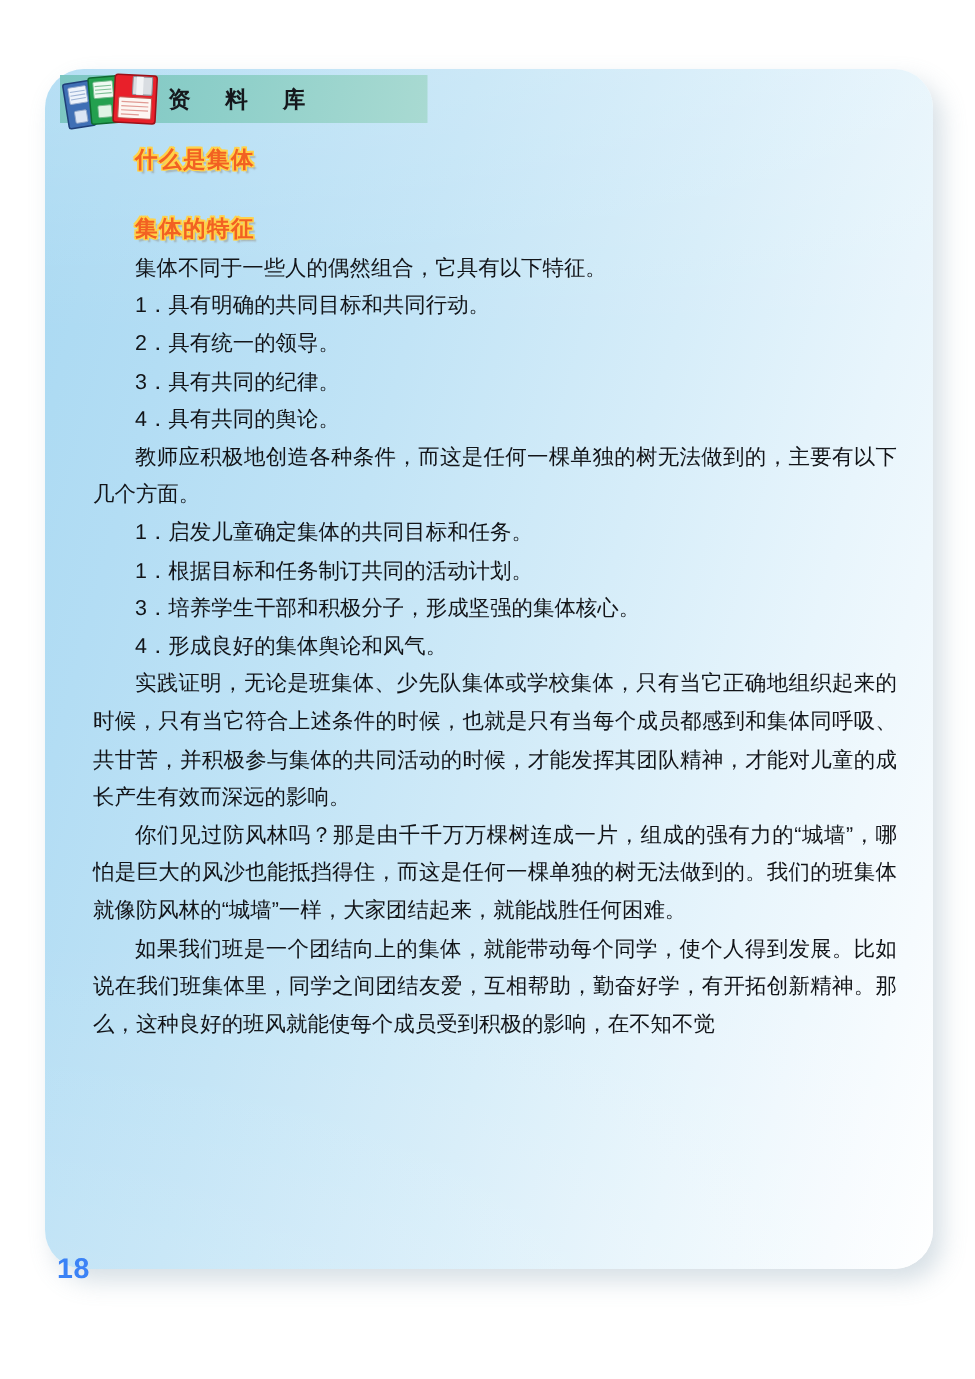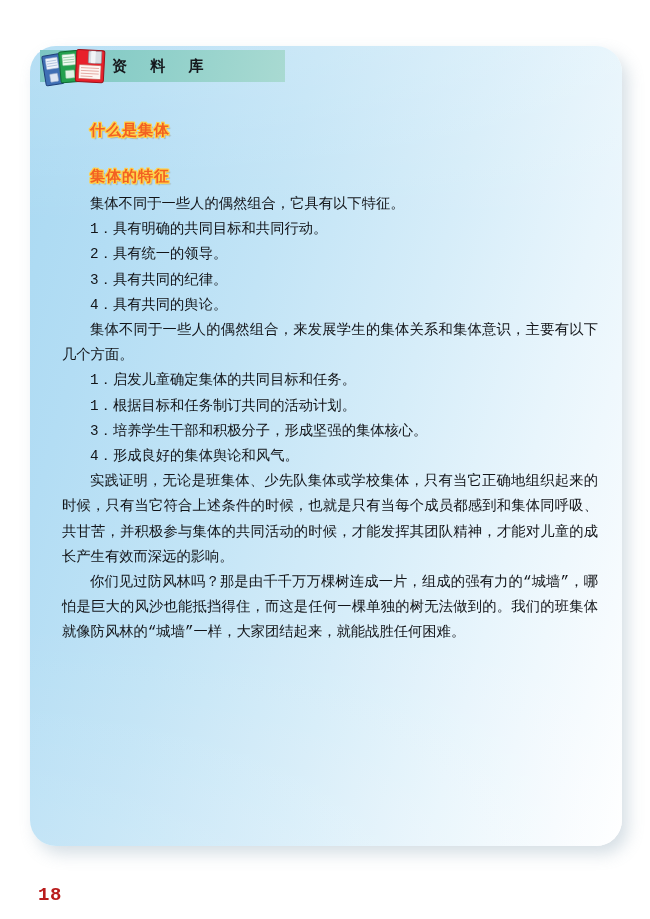--- a/index.html
+++ b/index.html
@@ -81,23 +81,23 @@
     top: 44px;
     width: 74px;
     height: 46px;
   }
   #binders-icon svg { display: block; }
 
   
   #body-text {
     position: absolute;
     left: 62px;
-    top: 120px;
+    top: 95px;
     width: 536px;
-    font-family: Liberation Mono, monospace;
+    font-family: Liberation Sans, sans-serif;
     font-size: 14.3px;
     line-height: 25.2px;
     color: #121418;
   }
 
   .section { margin: 0 0 0 0; }
 
   
   .section-heading {
     display: block;
@@ -138,25 +138,25 @@
   ol.numlist > li {
     margin: 0 0 0 28px;
     text-indent: 0;
     white-space: nowrap;
   }
 
   
   #page-number {
     position: absolute;
     left: 38px;
-    top: 884px;
-    font-family: Liberation Mono, monospace;
+    top: 836px;
+    font-family: Liberation Sans, sans-serif;
     font-size: 19px;
     font-weight: 600;
-    color: #b91c1c;
+    color: #3b82f6;
     letter-spacing: 0.5px;
   }
 </style>
 </head>
 <body>
 
 <div id="page">
 
   <div id="content-panel">
     <div id="panel-sheen"></div>
@@ -210,31 +210,32 @@
 
     <div class="section">
       <span class="section-heading heading-gap-2">集体的特征</span>
       <p class="para">集体不同于一些人的偶然组合，它具有以下特征。</p>
       <ol class="numlist">
         <li>1．具有明确的共同目标和共同行动。</li>
         <li>2．具有统一的领导。</li>
         <li>3．具有共同的纪律。</li>
         <li>4．具有共同的舆论。</li>
       </ol>
-      <p class="para">集体不同于一些人的偶然组合，来发展学生的集体关系和集体意识，主要有以下几个方面。</p>
+      <p class="para">教师应积极地创造各种条件，而这是任何一棵单独的树无法做到的，主要有以下几个方面。</p>
       <ol class="numlist">
         <li>1．启发儿童确定集体的共同目标和任务。</li>
         <li>1．根据目标和任务制订共同的活动计划。</li>
         <li>3．培养学生干部和积极分子，形成坚强的集体核心。</li>
         <li>4．形成良好的集体舆论和风气。</li>
       </ol>
       <p class="para">实践证明，无论是班集体、少先队集体或学校集体，只有当它正确地组织起来的时候，只有当它符合上述条件的时候，也就是只有当每个成员都感到和集体同呼吸、共甘苦，并积极参与集体的共同活动的时候，才能发挥其团队精神，才能对儿童的成长产生有效而深远的影响。</p>
     </div>
 
     <div class="section">
       <p class="para">你们见过防风林吗？那是由千千万万棵树连成一片，组成的强有力的“城墙”，哪怕是巨大的风沙也能抵挡得住，而这是任何一棵单独的树无法做到的。我们的班集体就像防风林的“城墙”一样，大家团结起来，就能战胜任何困难。</p>
+      <p class="para">如果我们班是一个团结向上的集体，就能带动每个同学，使个人得到发展。比如说在我们班集体里，同学之间团结友爱，互相帮助，勤奋好学，有开拓创新精神。那么，这种良好的班风就能使每个成员受到积极的影响，在不知不觉</p>
     </div>
 
   </div>
 
   <div id="page-number">18</div>
 
 </div>
 
 </body></html>

